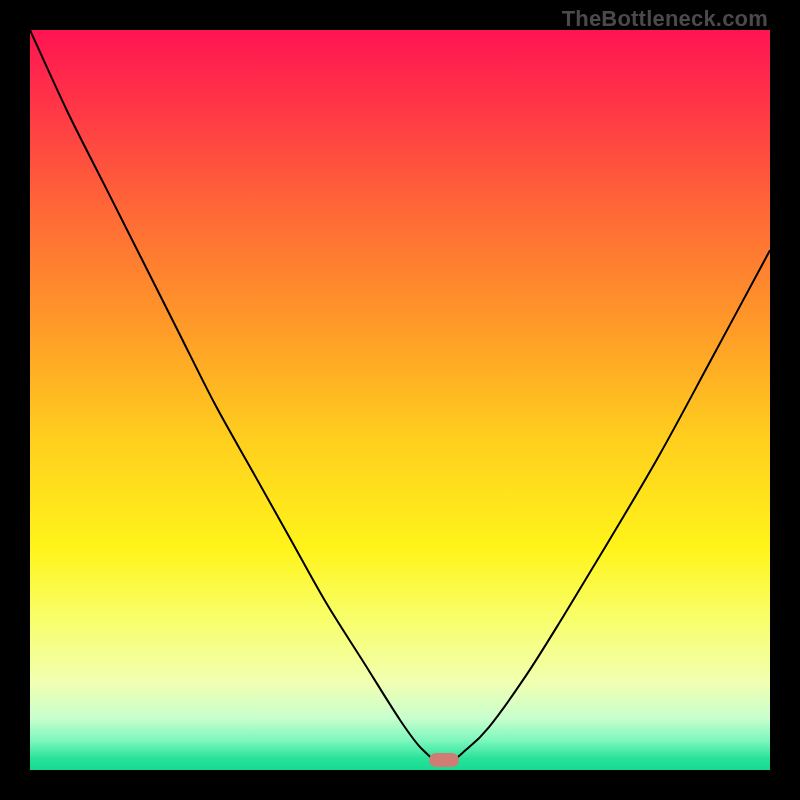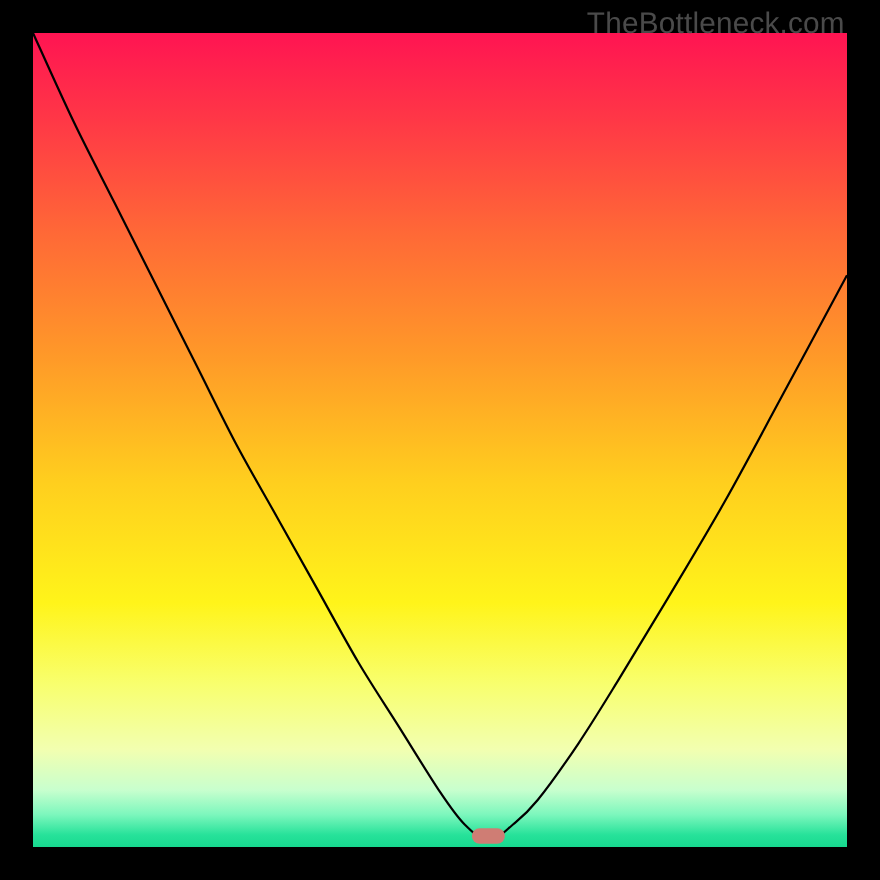--- a/index.html
+++ b/index.html
@@ -23,22 +23,22 @@
     position: absolute;
     left: 0;
     top: 0;
     width: 740px;
     height: 740px;
   }
   .watermark {
     position: absolute;
     top: 6px;
     right: 32px;
-    font-size: 27px;
-    font-weight: 400;
+    font-size: 22px;
+    font-weight: 700;
     color: #4a4a4a;
     letter-spacing: 0.2px;
   }
   .curve {
     position: absolute;
     left: 30px;
     top: 30px;
     width: 740px;
     height: 740px;
     pointer-events: none;

